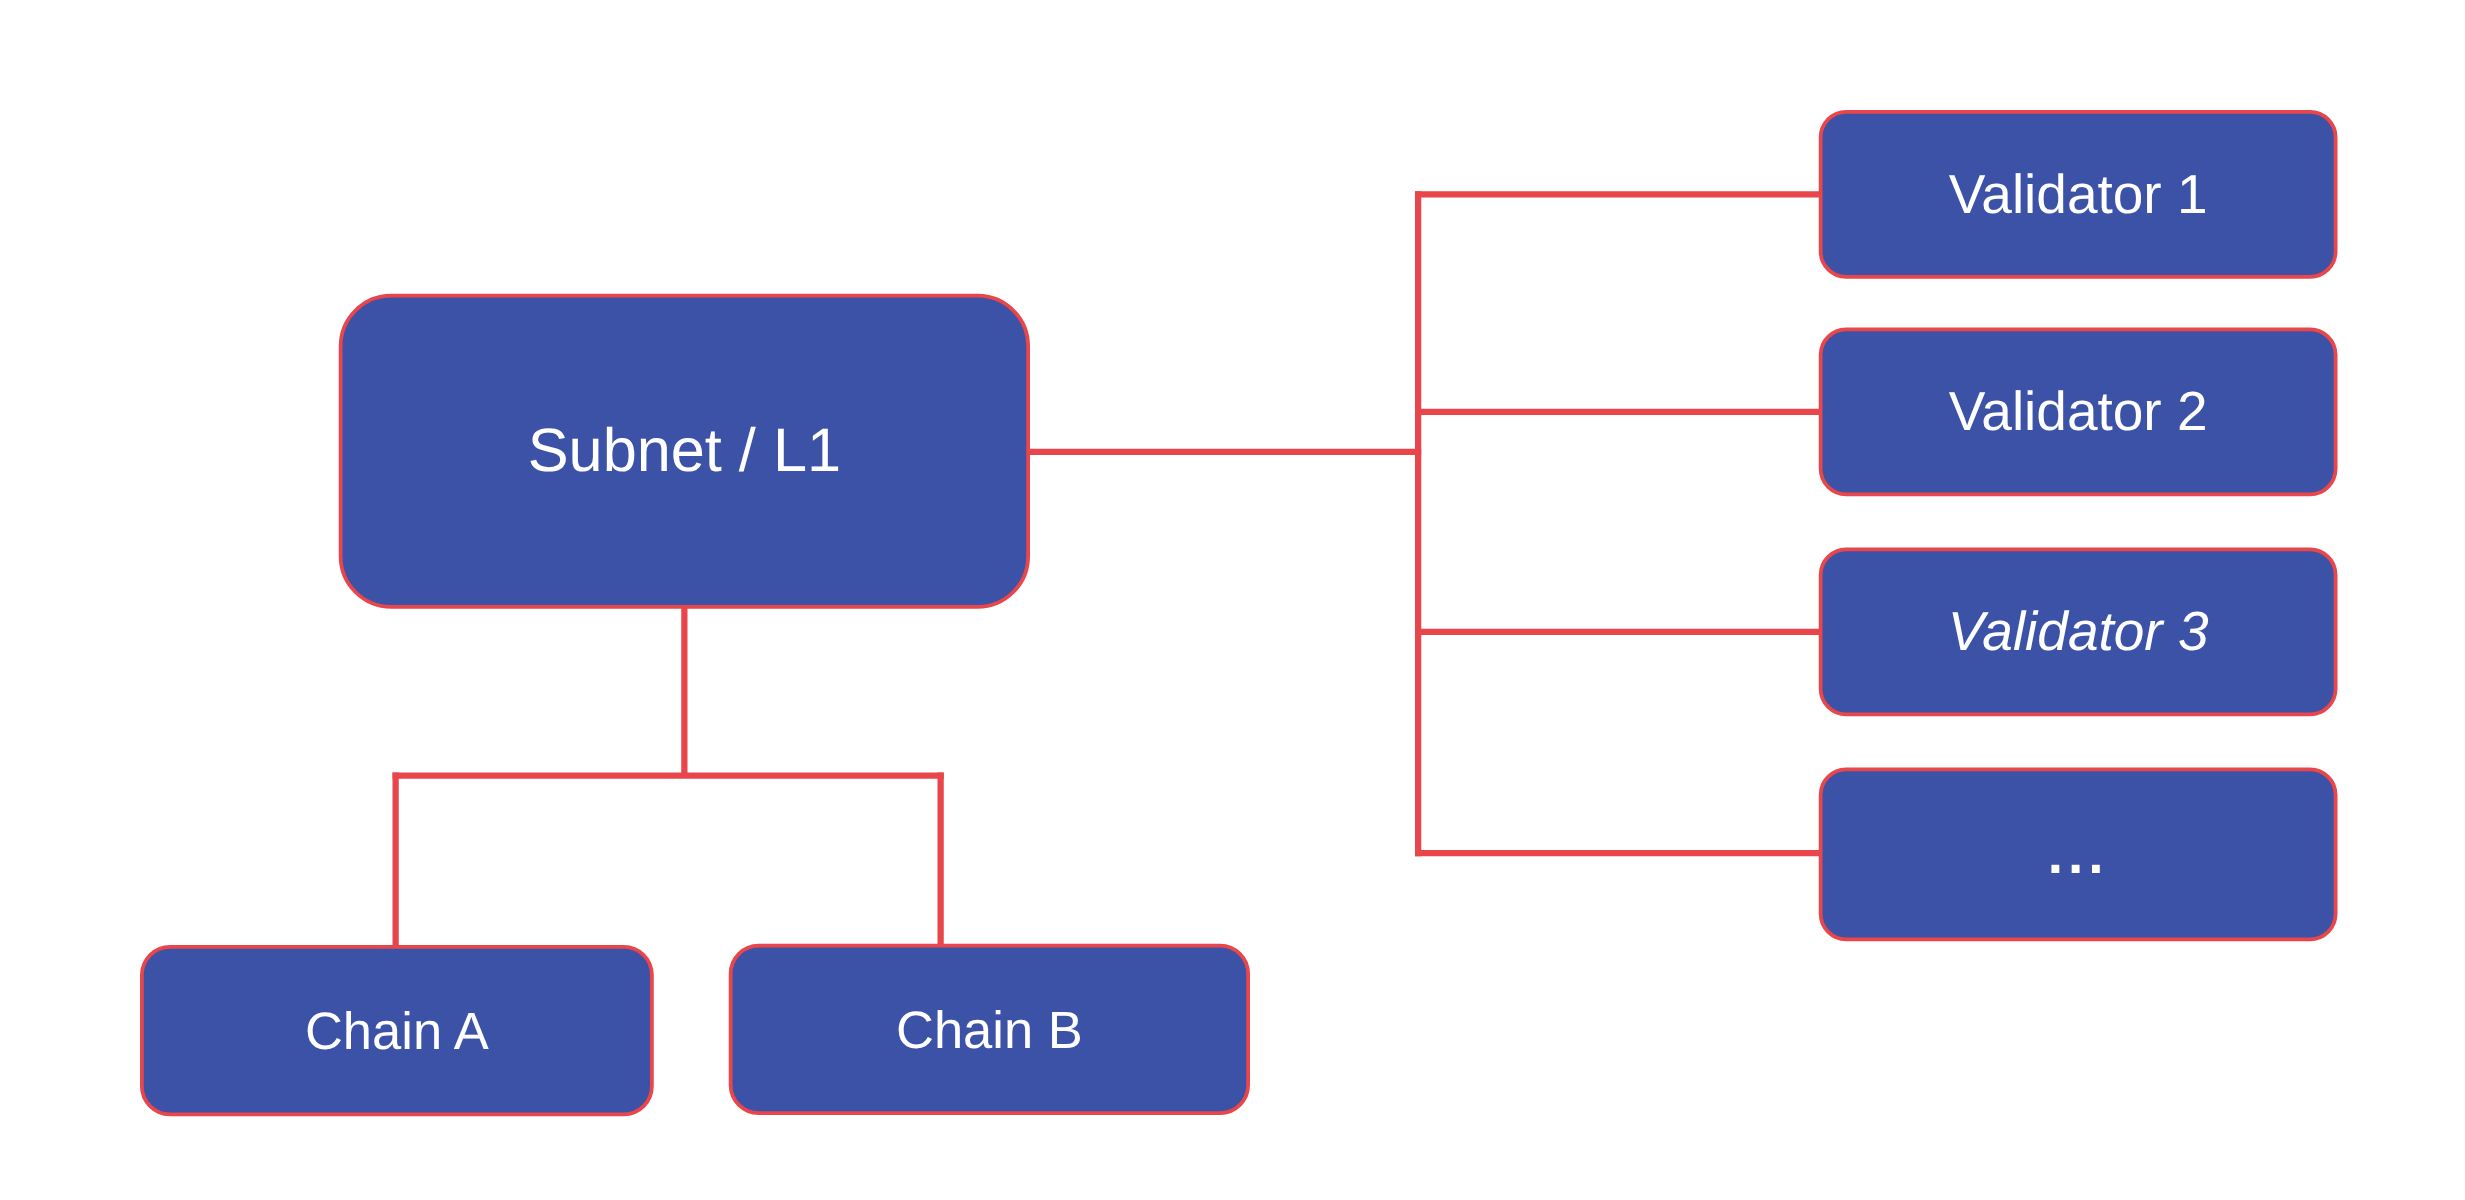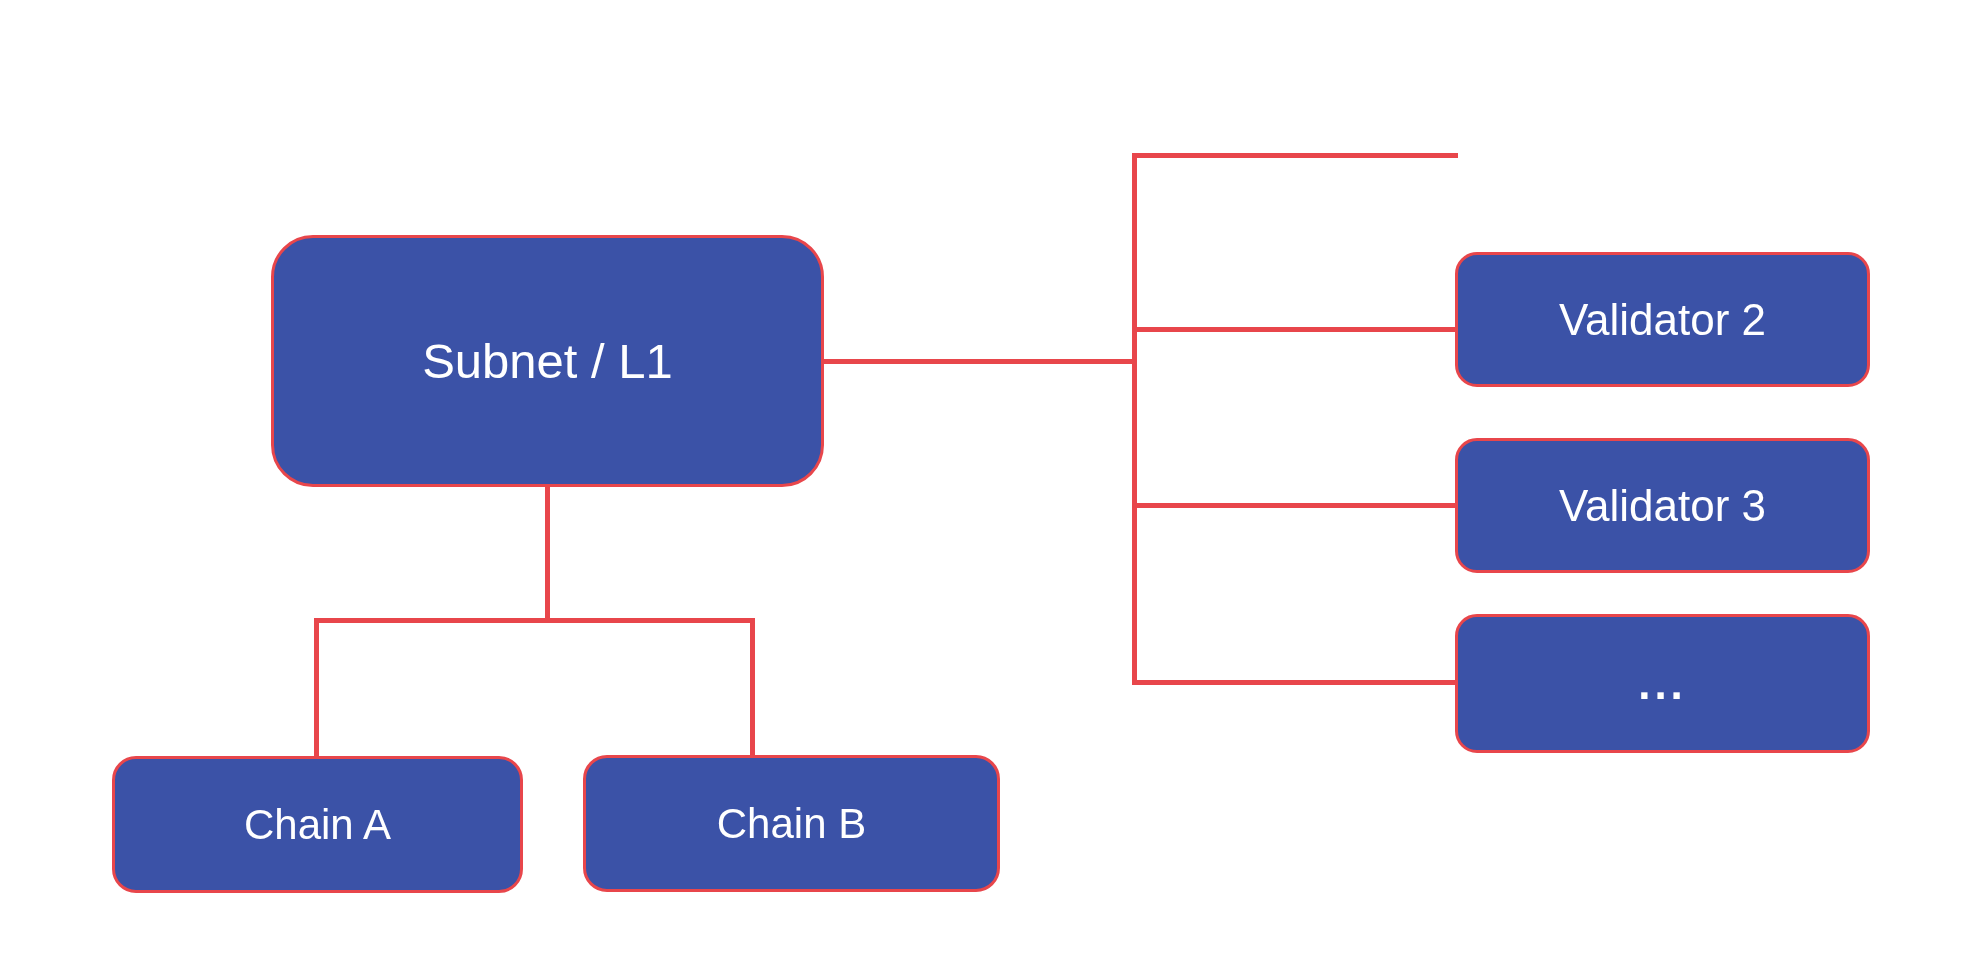--- a/index.html
+++ b/index.html
@@ -54,22 +54,22 @@
   }
   .node-chain-a { left: 112px; top: 756px; }
   .node-chain-b { left: 583px; top: 755px; width: 417px; }
   .node-validator {
     left: 1455px;
     width: 415px; height: 135px;
     border-radius: 22px;
     font-size: 44px;
   }
   .node-validator-1 { top: 88px; }
-  .node-validator-2 { top: 252px; text-align: center; }
-  .node-validator-3 { top: 438px; }
+  .node-validator-2 { top: 262px; text-align: center; }
+  .node-validator-3 { top: 438px; font-style: italic; }
   .node-validator-more { top: 614px; height: 139px; }
   .node-validator-more .label { letter-spacing: 4px; font-weight: bold; }
 </style>
 </head>
 <body>
 
 <div class="canvas">
 
   <div class="line h" style="left:818px; top:359px; width:319px"></div>
   <div class="line v" style="left:1132px; top:153px; height:532px"></div>
@@ -88,20 +88,23 @@
   </div>
 
   <div class="node node-chain node-chain-a">
     <span class="label">Chain A</span>
   </div>
 
   <div class="node node-chain node-chain-b">
     <span class="label">Chain B</span>
   </div>
 
+  <div class="node node-validator node-validator-1">
+    <span class="label">Validator 1</span>
+  </div>
 
   <div class="node node-validator node-validator-2">
     <span class="label">Validator 2</span>
   </div>
 
   <div class="node node-validator node-validator-3">
     <span class="label">Validator 3</span>
   </div>
 
   <div class="node node-validator node-validator-more">

